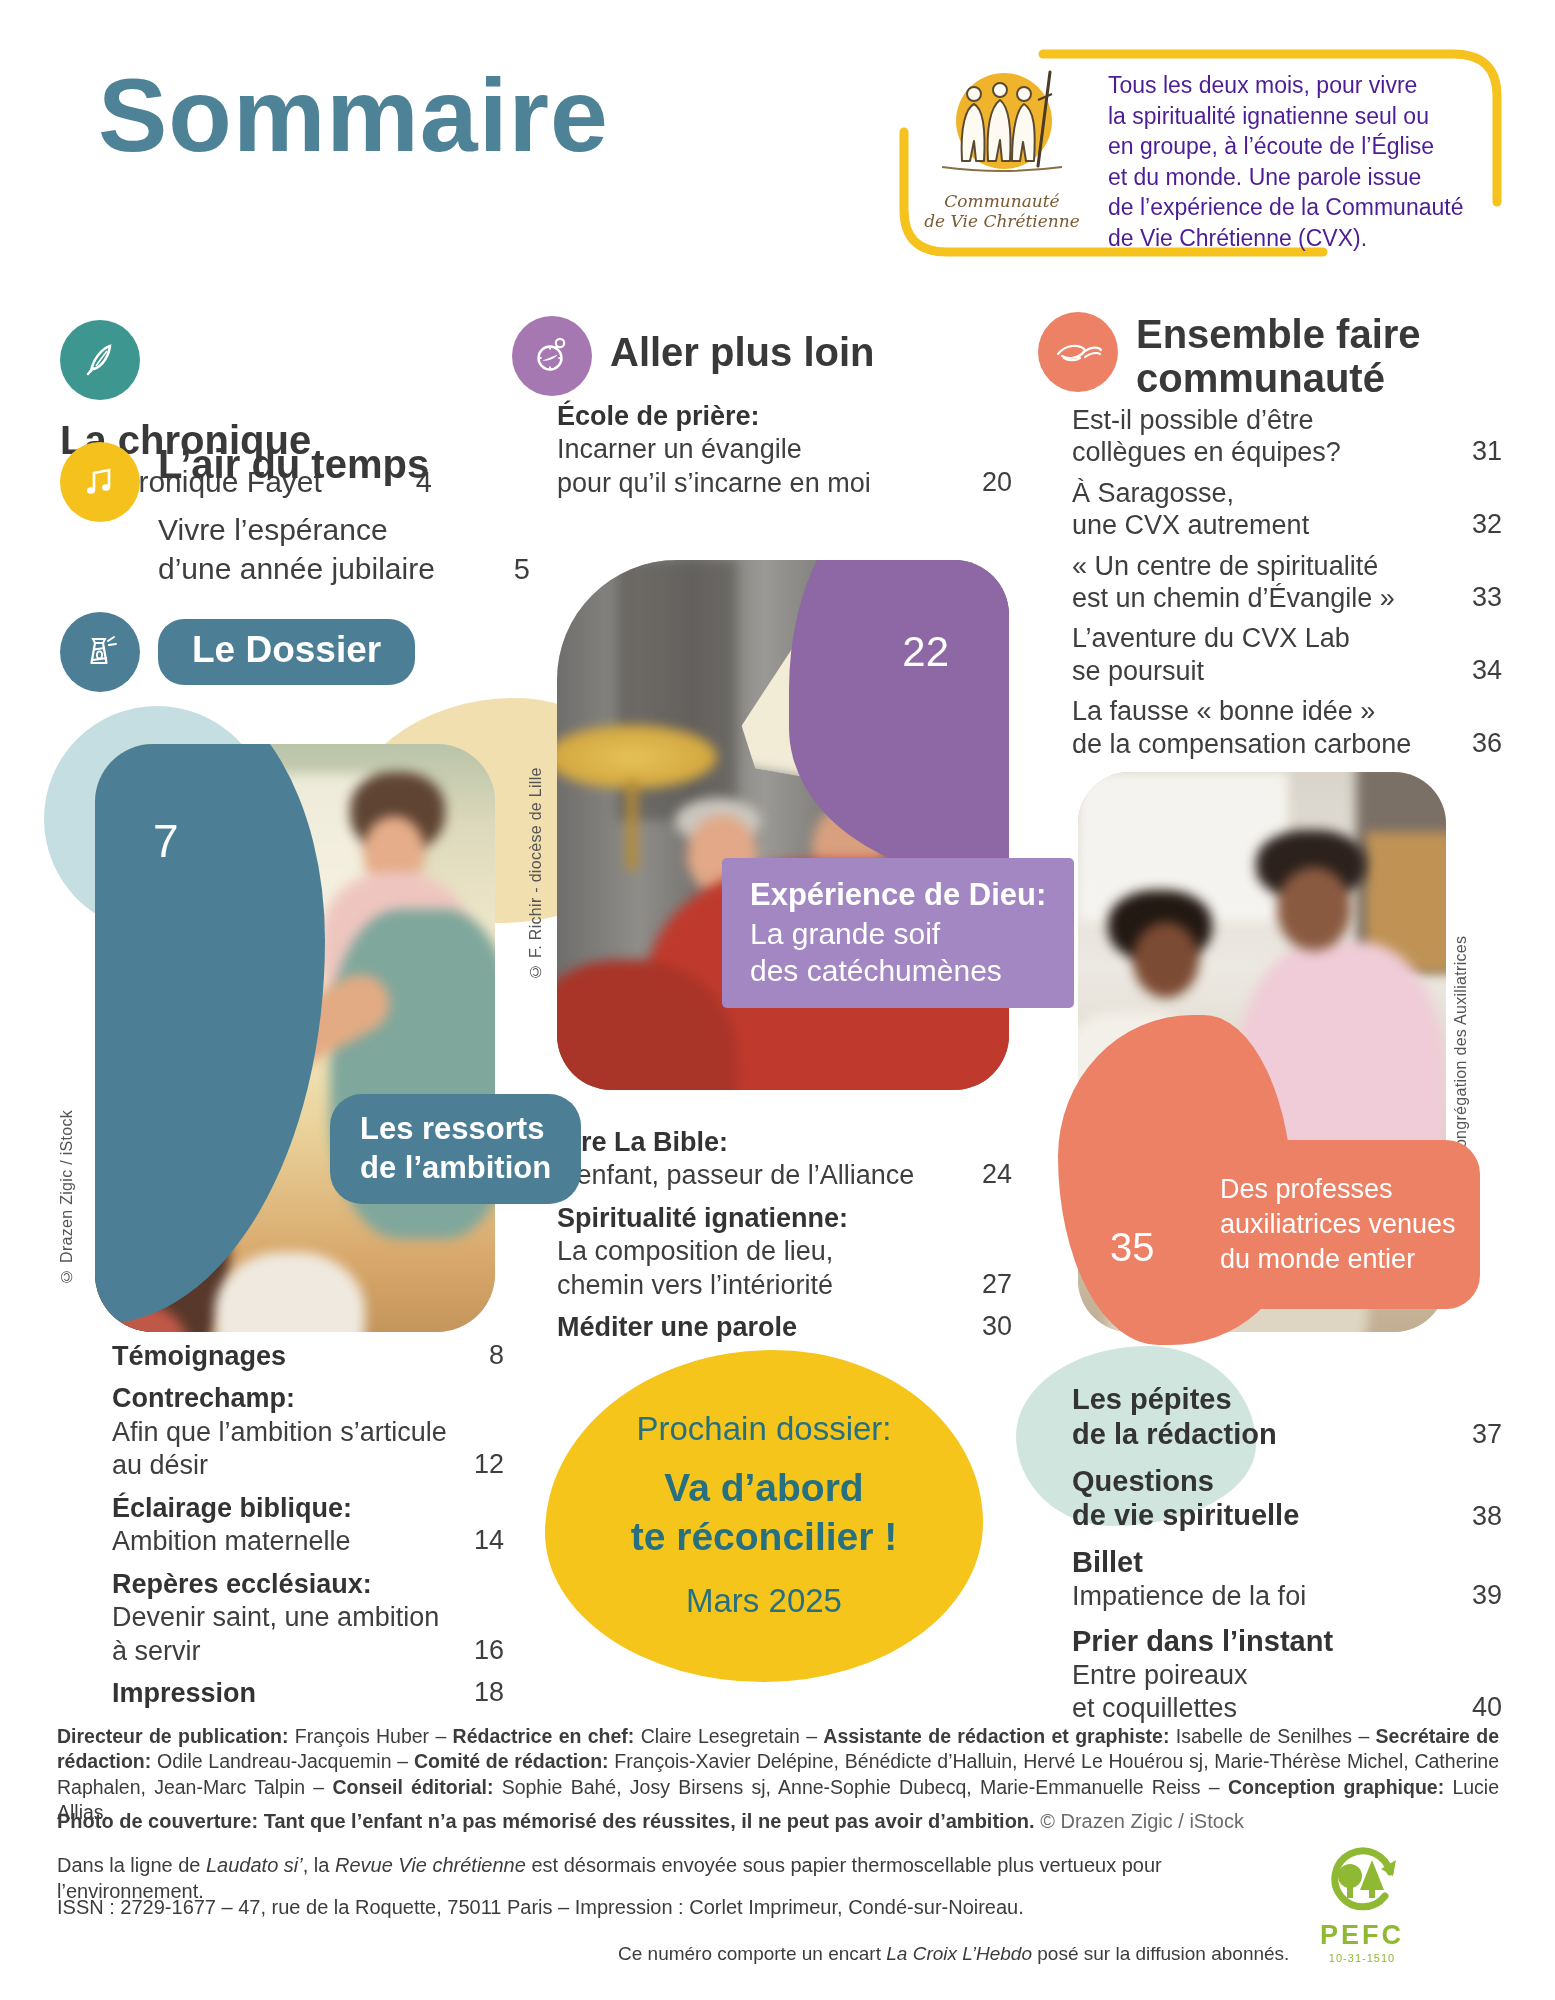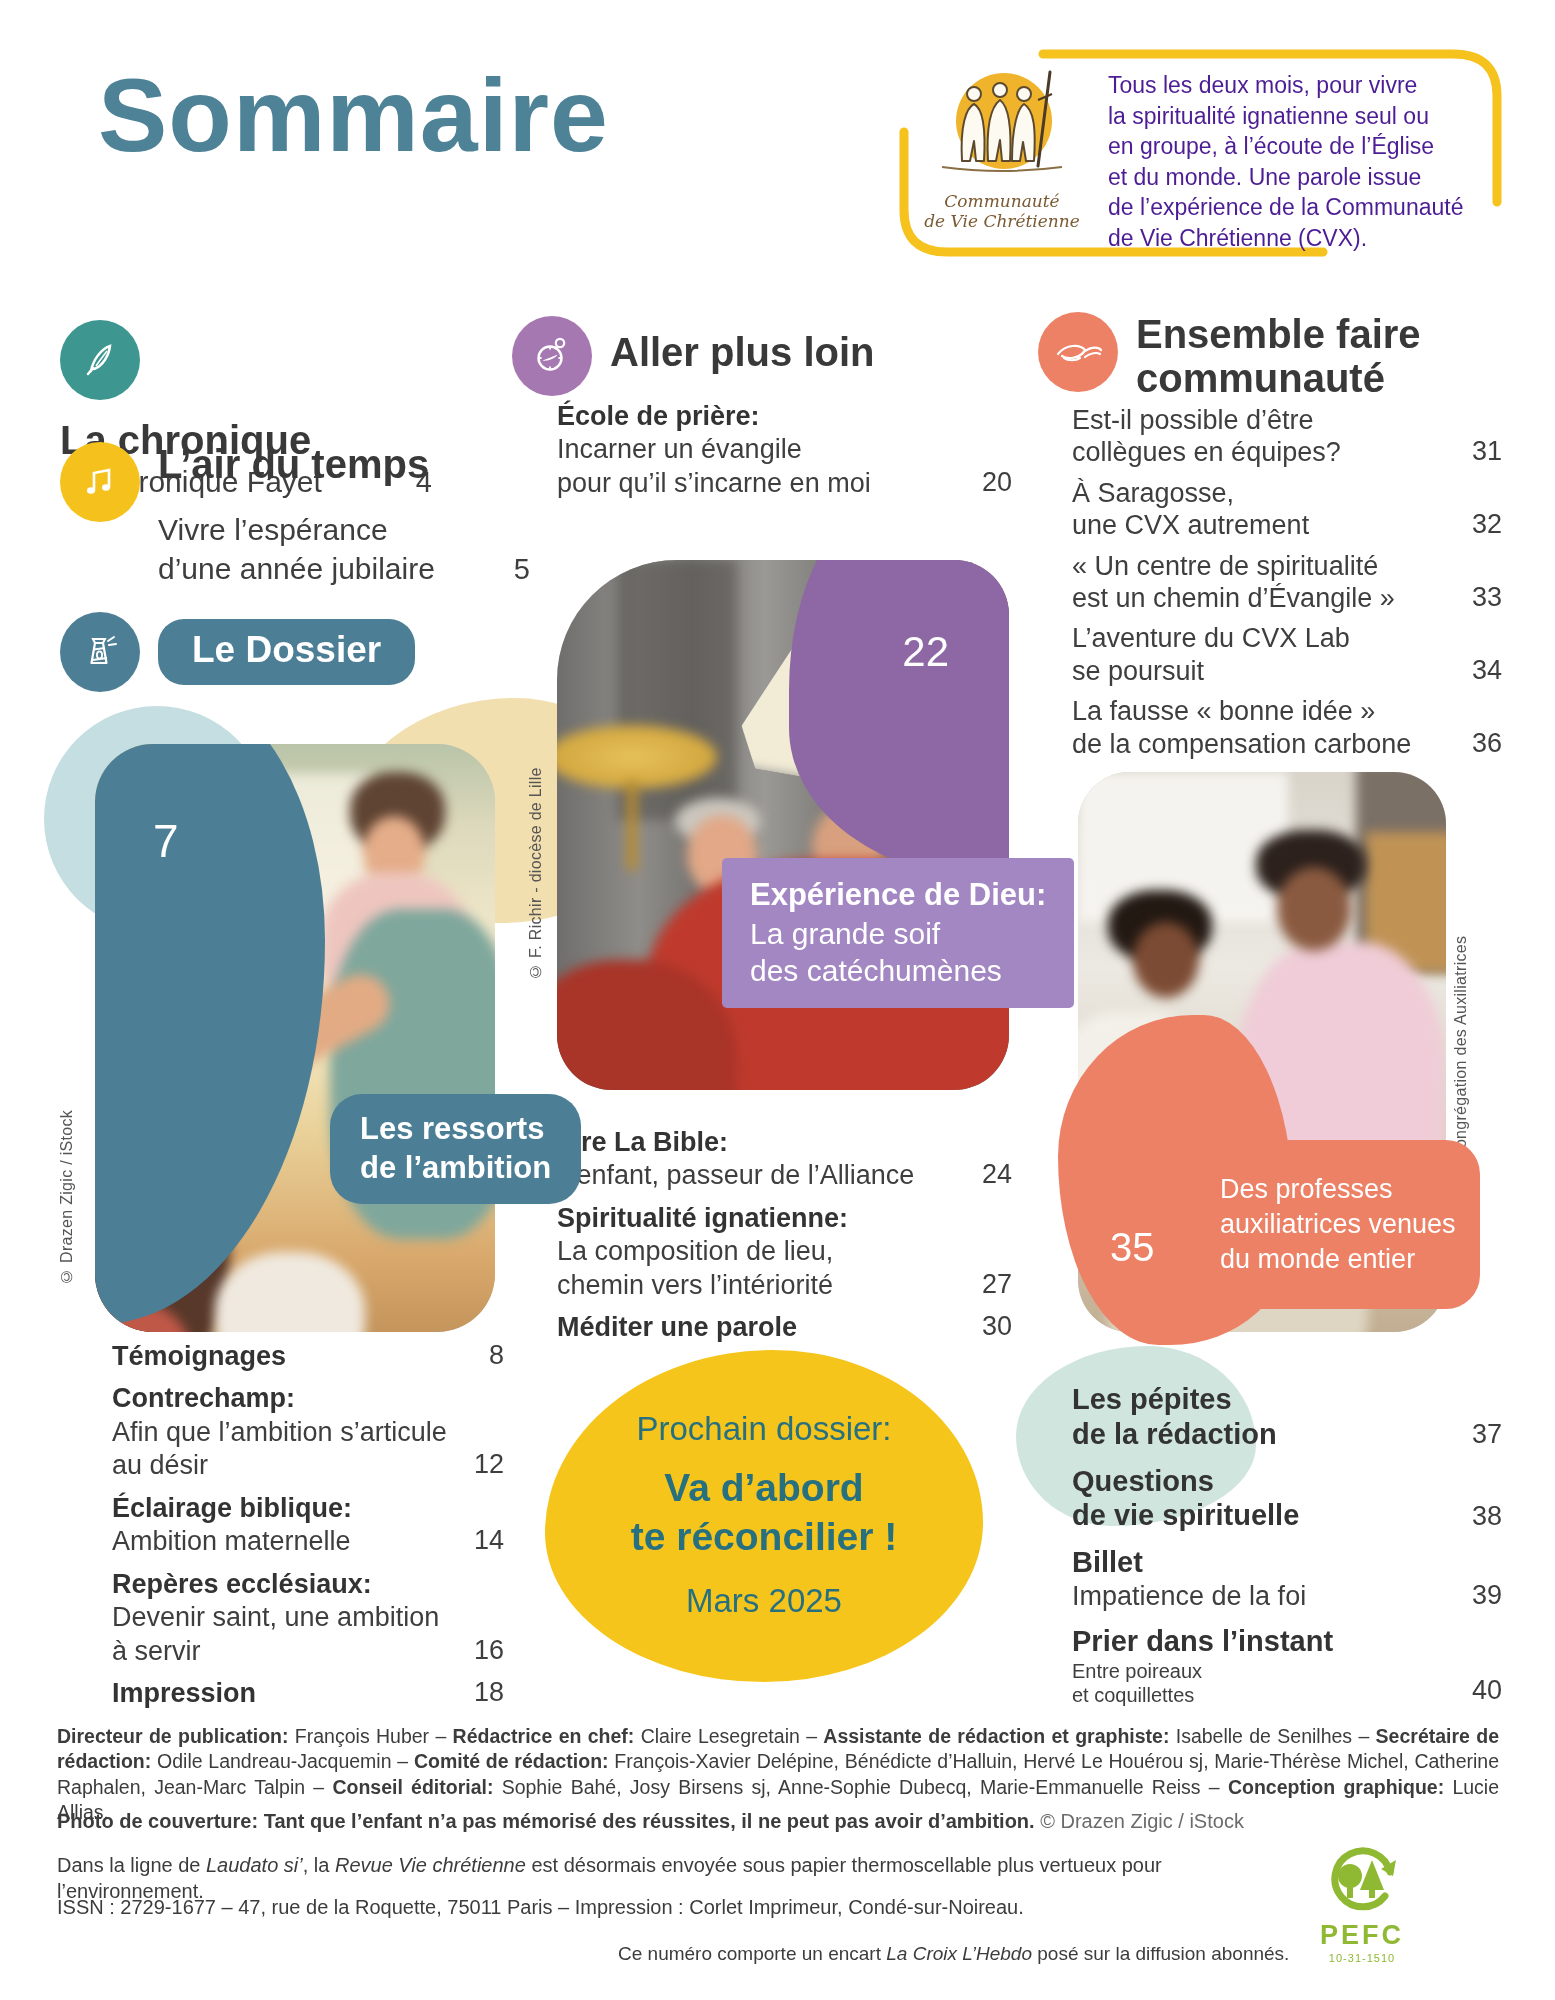--- a/index.html
+++ b/index.html
@@ -330,21 +330,21 @@
 de vie spirituelle</div>
       <span class="pg">38</span>
     </div>
     <div class="item" style="font-size:29px;line-height:1.2;margin-bottom:12px;">
       <div class="bld">Billet</div>
       <div class="lgt pre" style="font-size:27px;">Impatience de la foi</div>
       <span class="pg">39</span>
     </div>
     <div class="item" style="font-size:29px;line-height:1.2;">
       <div class="bld">Prier dans l’instant</div>
-      <div class="lgt pre" style="font-size:20px;">Entre poireaux
+      <div class="lgt pre" style="font-size:27px;">Entre poireaux
 et coquillettes</div>
       <span class="pg">40</span>
     </div>
   </div>
 
   <div class="ft" style="left:57px;top:1724px;width:1442px;font-size:19.5px;text-align:justify;">
     <span class="fb">Directeur de publication: </span><span>François Huber – </span><span class="fb">Rédactrice en chef: </span><span>Claire Lesegretain – </span><span class="fb">Assistante de rédaction et graphiste: </span><span>Isabelle de Senilhes – </span><span class="fb">Secrétaire de rédaction: </span><span>Odile Landreau-Jacquemin – </span><span class="fb">Comité de rédaction: </span><span>François-Xavier Delépine, Bénédicte d’Halluin, Hervé Le Houérou sj, Marie-Thérèse Michel, Catherine Raphalen, Jean-Marc Talpin – </span><span class="fb">Conseil éditorial: </span><span>Sophie Bahé, Josy Birsens sj, Anne-Sophie Dubecq, Marie-Emmanuelle Reiss – </span><span class="fb">Conception graphique: </span><span>Lucie Allias.</span>
   </div>
 
   <div class="ft" style="left:57px;top:1808px;width:1442px;">

